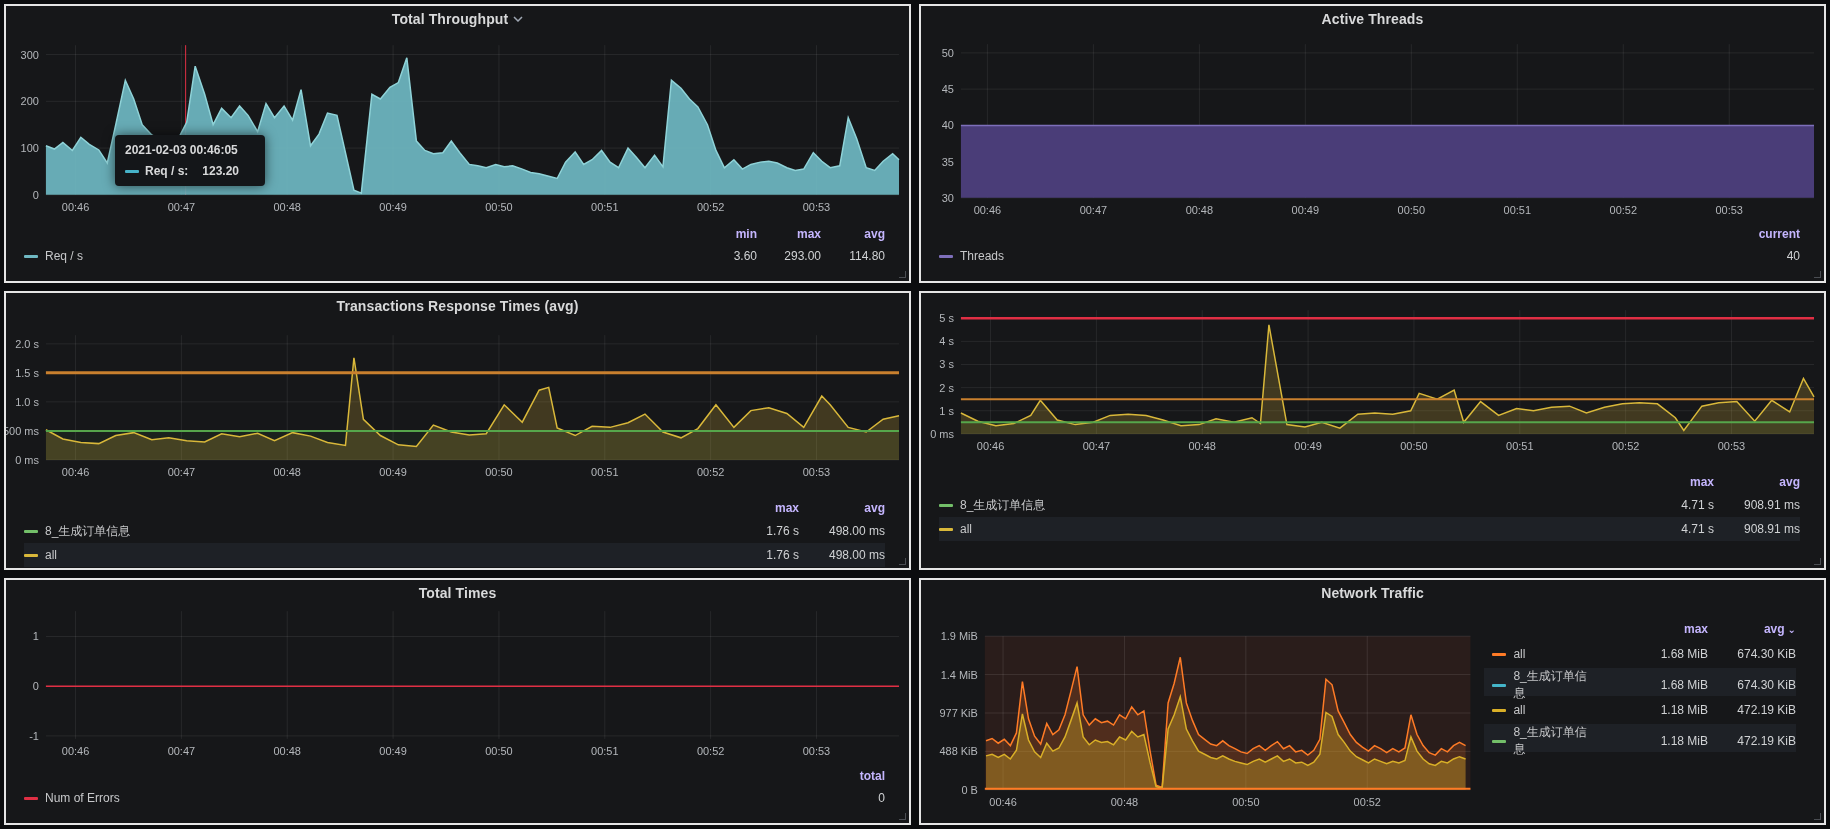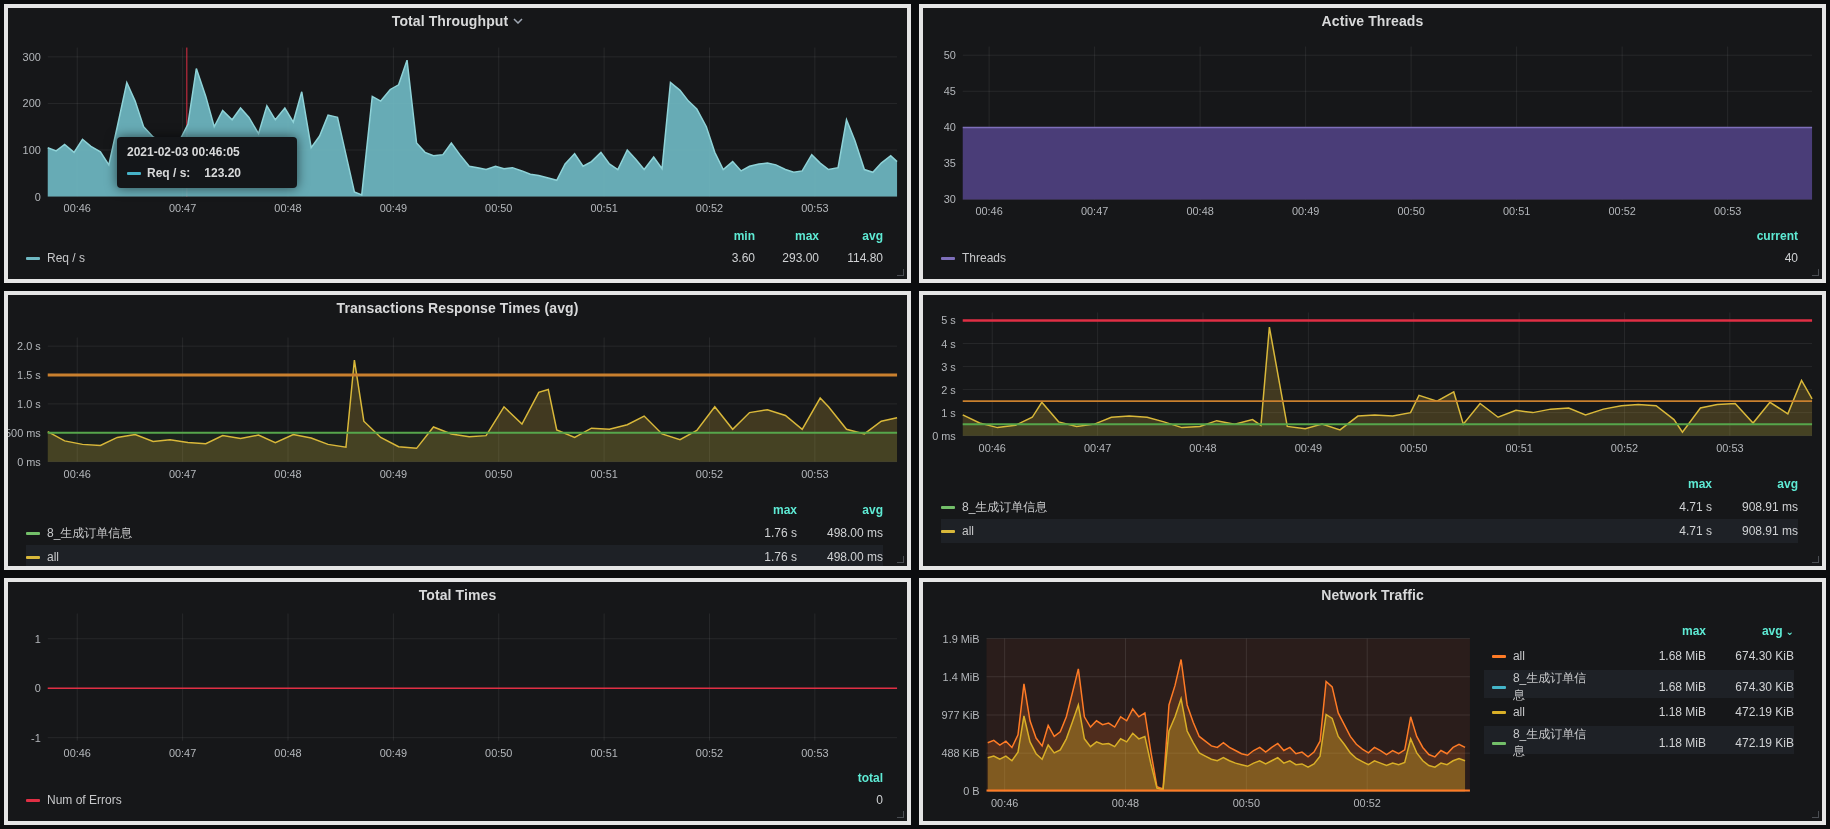--- a/index.html
+++ b/index.html
@@ -3,50 +3,50 @@
 <meta charset="utf-8">
 <style>
   * { box-sizing: border-box; margin: 0; padding: 0; }
   html,body { background:#0b0c0e; }
   body { font-family:"Liberation Sans","DejaVu Sans",sans-serif; color:#d8d9da; }
   #dashboard {
     width:1830px; height:829px; background:#0b0c0e;
     display:grid; grid-template-columns:907px 907px; grid-template-rows:279px 279px 247px;
     gap:8px; padding:4px;
   }
-  .panel { background:#161719; border:4px solid #e5e5e5; position:relative; overflow:hidden; }
+  .panel { background:#161719; border:2px solid #e5e5e5; position:relative; overflow:hidden; }
   .panel-header { height:26px; display:flex; align-items:center; justify-content:center; gap:5px; cursor:pointer; }
   .panel-title { font-size:14px; font-weight:600; color:#d8d9da; letter-spacing:.1px; }
   .caret { display:flex; align-items:center; color:#9fa7b3; }
   .chart { display:block; width:100%; }
   .chart.h192 { height:192px; } .chart.h178 { height:178px; } .chart.h160 { height:160px; } .chart.h213 { height:213px; }
   
   .legend { font-size:12px; color:#c7c8ca; }
   .legA { padding:0 24px 0 18px; }
   .legA .hdr-row, .legA .val-row { display:grid; grid-template-columns:1fr 64px 64px 64px; align-items:center; }
   .legA.one .hdr-row, .legA.one .val-row { grid-template-columns:1fr 64px; }
   .legA .hdr-row { height:20px; } .legA .val-row { height:24px; }
-  .hdr-cell { text-align:right; color:#5eead4; font-weight:700; cursor:pointer; }
+  .hdr-cell { text-align:right; color:#c4b5fd; font-weight:700; cursor:pointer; }
   .num-cell { text-align:right; color:#d0d2d4; }
   .series-cell { display:flex; align-items:center; gap:7px; cursor:pointer; }
   .dash { width:14px; height:3px; border-radius:1px; flex:none; }
   .legB { padding:0 24px 0 18px; }
   .legB .hdr-row { display:grid; grid-template-columns:1fr 110px 86px; height:22px; align-items:center; }
   .legB .row { display:grid; grid-template-columns:1fr 110px 86px; height:24px; align-items:center; }
   .legB .row.alt { background:#1e2126; }
   
   .net-body { display:flex; }
   .net-legend { width:347px; padding:12px 28px 0 6px; font-size:12px; }
   .net-legend .hdr-row { display:grid; grid-template-columns:1fr 110px 88px; height:22px; align-items:center; }
   .net-legend .row { display:grid; grid-template-columns:1fr 110px 88px; height:28px; align-items:center; padding-left:8px; }
   .net-legend .row.alt { background:#1e2126; }
   .sort-caret { font-size:10px; margin-left:3px; }
   
   .tooltip {
-    position:absolute; left:109px; top:129px; width:180px; padding:8px 10px;
+    position:absolute; left:109px; top:129px; width:150px; padding:8px 10px;
     background:#141619; border-radius:4px; box-shadow:0 0 12px rgba(0,0,0,.6);
     font-size:12px; z-index:5; pointer-events:none;
   }
   .tooltip-time { font-weight:700; color:#d8d9da; margin-bottom:7px; white-space:nowrap; }
   .tooltip-series { display:flex; align-items:center; gap:6px; font-weight:700; white-space:nowrap;text-align:center; }
   .tooltip-val { margin-left:8px; font-weight:700; }
   .resize-handle { position:absolute; right:3px; bottom:3px; width:7px; height:7px;
     border-right:1px solid #4a4d52; border-bottom:1px solid #4a4d52; cursor:nwse-resize; }
 </style>
 </head>

